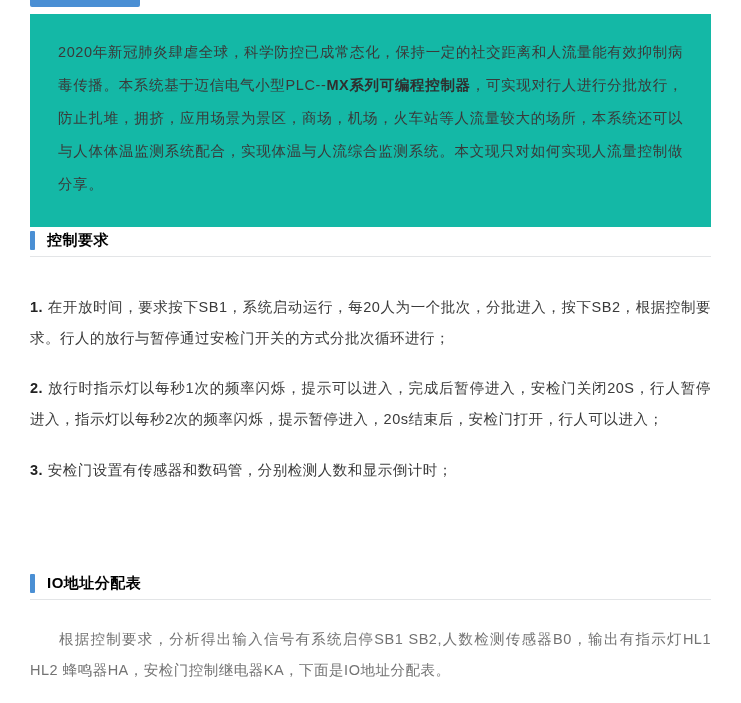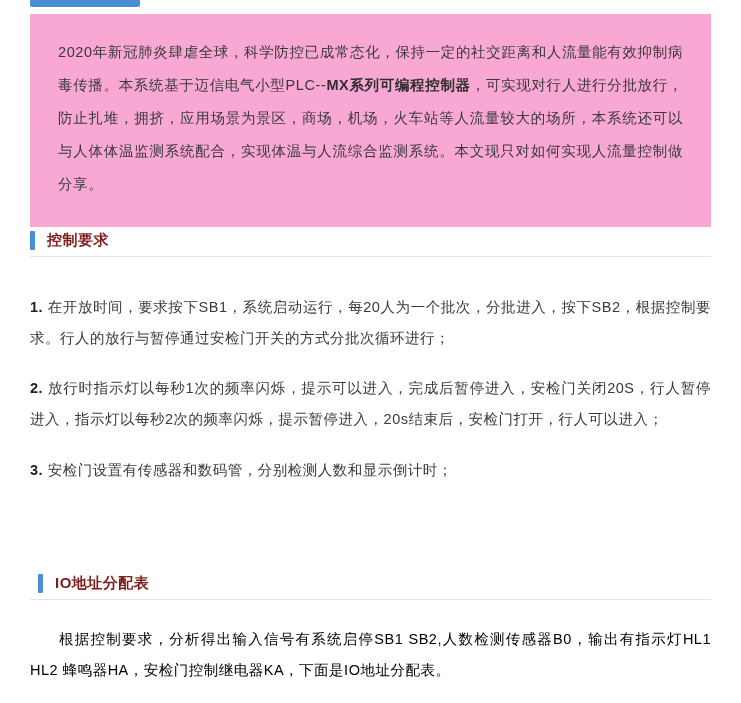--- a/index.html
+++ b/index.html
@@ -33,21 +33,21 @@
     border-radius: 0 0 2px 2px;
   }
 
   
   .intro-box {
     position: absolute;
     left: 30px;
     top: 14px;
     width: 681px;
     box-sizing: border-box;
-    background: #f9a8d4;
+    background: #14b8a6;
     padding: 22px 28px 26px 28px;
   }
   .intro-text {
     font-size: 14.5px;
     line-height: 33px;
     color: #3a3a3a;
     text-align: justify;
     letter-spacing: 0.6px;
     margin: 0;
   }
@@ -67,21 +67,21 @@
   .section-head .bar {
     width: 5px;
     height: 19px;
     background: #4a8fd4;
     margin-right: 12px;
     border-radius: 1px;
   }
   .section-head .title {
     font-size: 15px;
     font-weight: bold;
-    color: #7f1d1d;
+    color: #000000;
     letter-spacing: 0.5px;
   }
   .section-rule {
     position: absolute;
     left: 30px;
     width: 681px;
     height: 1px;
     background: #e3e5e7;
   }
 
@@ -102,21 +102,21 @@
     color: #222222;
   }
 
   .body-para {
     position: absolute;
     left: 30px;
     width: 681px;
     box-sizing: border-box;
     font-size: 14.5px;
     line-height: 31px;
-    color: #000000;
+    color: #737373;
     text-align: justify;
     letter-spacing: 0.5px;
     text-indent: 2em;
   }
 </style>
 </head>
 <body>
 
 <div class="page">
 
@@ -141,21 +141,21 @@
     <span class="num">2.</span>
     <span>放行时指示灯以每秒1次的频率闪烁，提示可以进入，完成后暂停进入，安检门关闭20S，行人暂停进入，指示灯以每秒2次的频率闪烁，提示暂停进入，20s结束后，安检门打开，行人可以进入；</span>
   </div>
 
   <div class="req" style="top:455px;">
     <span class="num">3.</span>
     <span>安检门设置有传感器和数码管，分别检测人数和显示倒计时；</span>
   </div>
 
 
-  <div class="section-head" style="top:571px;margin-left:8px;">
+  <div class="section-head" style="top:571px;">
     <span class="bar"></span>
     <span class="title">IO地址分配表</span>
   </div>
   <div class="section-rule" style="top:599px;"></div>
 
   <div class="body-para" style="top:624px;">根据控制要求，分析得出输入信号有系统启停SB1 SB2,人数检测传感器B0，输出有指示灯HL1 HL2 蜂鸣器HA，安检门控制继电器KA，下面是IO地址分配表。</div>
 
 </div>
 
 </body></html>

